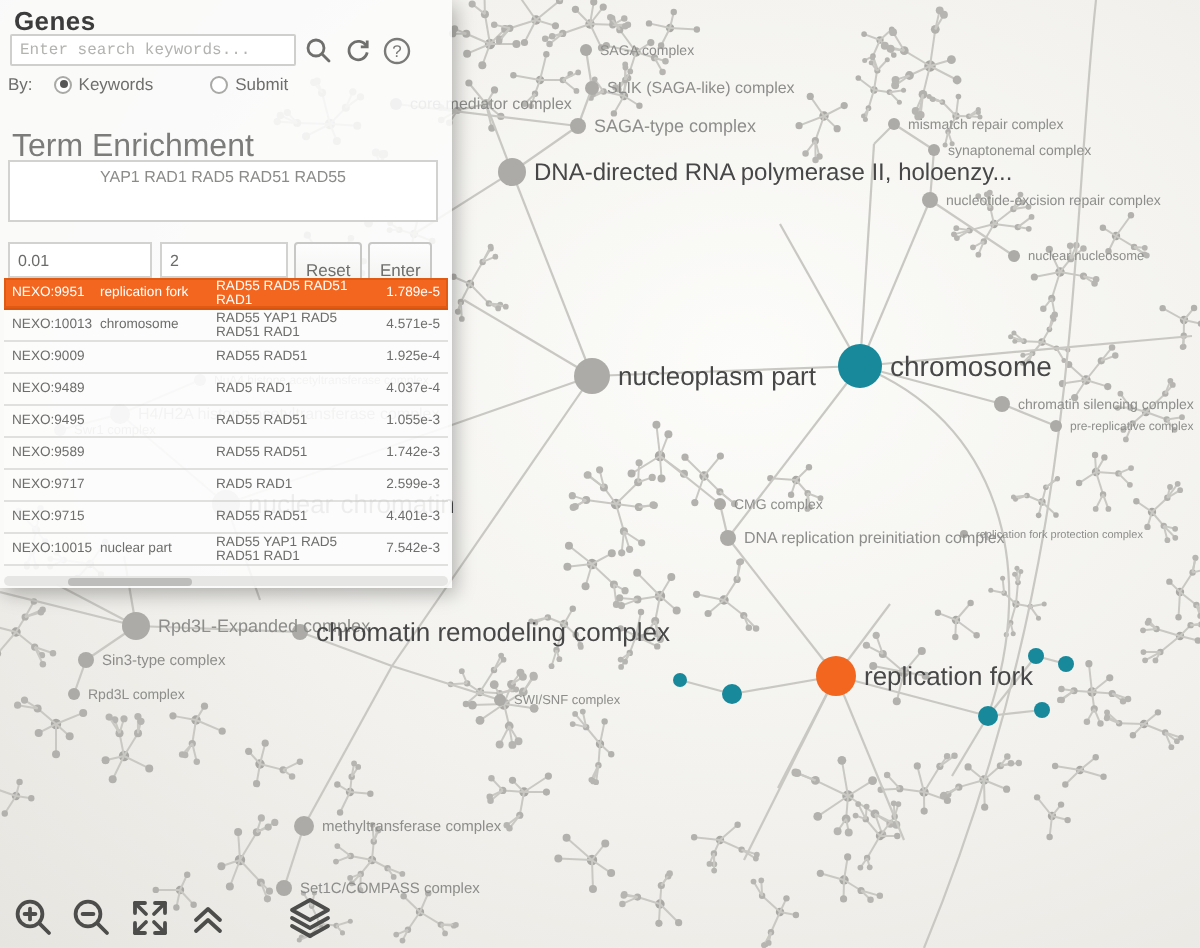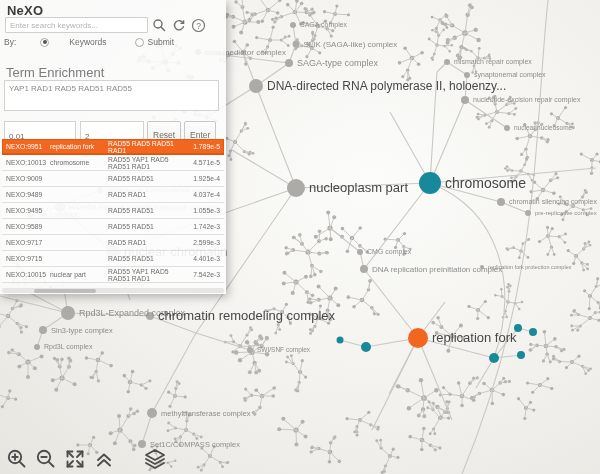--- a/index.html
+++ b/index.html
@@ -14,36 +14,36 @@
   
   .panel { position:absolute; left:0; top:0; width:226px; height:294px;
     background:rgba(252,252,251,0.87);
     box-shadow:2px 3px 9px rgba(0,0,0,0.28);
   }
   .panel-title { position:absolute; left:7px; top:3px; font-size:13px;
     font-weight:bold; color:#3c3c3c; letter-spacing:0.2px; }
   .search-input { position:absolute; left:5px; top:17px; width:143px; height:16px;
     border:1px solid #cfcfcd; background:#fff; font-size:8px; color:#555;
     padding:0 4px; outline:none; border-radius:1px;
-    font-family:Liberation Sans, sans-serif; }
+    font-family:Liberation Mono, monospace; }
   .search-input::placeholder { color:#b3b3b0; }
   .mini-icon { position:absolute; top:16px; width:18px; height:18px;
     display:flex; align-items:center; justify-content:center; cursor:pointer; }
   .by-row { position:absolute; left:4px; top:36px; width:216px; height:12px;
     font-size:8.5px; color:#6e6e6c; display:flex; align-items:center; }
   .radio { display:inline-block; width:9px; height:9px; border:1px solid #a9a9a6;
     border-radius:50%; background:#fff; position:relative; }
   .radio.checked::after { content:""; position:absolute; left:1.5px; top:1.5px;
     width:4px; height:4px; border-radius:50%; background:#565656; }
-  .te-label { position:absolute; left:6px; top:65px; font-size:13px; color:#7c7c7a; }
+  .te-label { position:absolute; left:6px; top:65px; font-size:16px; color:#7c7c7a; }
   .genes-area { position:absolute; left:4px; top:80px; width:215px; height:31px;
     border:1px solid #d2d2d0; background:#fff; font-size:8px; color:#8b8b89;
     padding:3px 4px; resize:none; outline:none;
-    font-family:"Liberation Sans", sans-serif; }
-  .ctrl-input { position:absolute; top:121px; height:31px; border:1px solid #d2d2d0;
+    font-family:"Liberation Sans", sans-serif;text-align:center; }
+  .ctrl-input { position:absolute; top:121px; height:18px; border:1px solid #d2d2d0;
     background:#fff; font-size:8px; color:#6b6b69; padding:0 4px; outline:none;
     font-family:"Liberation Sans", sans-serif; }
   .btn { position:absolute; top:121px; height:27px; border:1px solid #c8c8c6;
     background:linear-gradient(#fdfdfd,#f0f0ee); color:#6e6e6c; font-size:8.5px;
     border-radius:2px; padding:1px 5px; cursor:pointer;
     font-family:"Liberation Sans", sans-serif; }
   
   .etable { position:absolute; left:2px; top:139px; width:222px; }
   .erow { display:flex; align-items:center; height:16px; font-size:6.8px;
     color:#6d6d6b; border-bottom:1px solid rgba(190,190,188,0.45);
@@ -1632,21 +1632,21 @@
         <text x="51" y="332.55" font-size="7.5" fill="#8d8d8b" font-family="Liberation Sans, sans-serif">Sin3-type complex</text>
         <text x="432" y="342.42" font-size="13" fill="#474747" font-family="Liberation Sans, sans-serif">replication fork</text>
         <text x="44" y="349.38" font-size="7" fill="#8d8d8b" font-family="Liberation Sans, sans-serif">Rpd3L complex</text>
         <text x="257" y="352.21" font-size="6.5" fill="#8d8d8b" font-family="Liberation Sans, sans-serif">SWI/SNF complex</text>
         <text x="161" y="415.55" font-size="7.5" fill="#8d8d8b" font-family="Liberation Sans, sans-serif">methyltransferase complex</text>
         <text x="150" y="446.55" font-size="7.5" fill="#8d8d8b" font-family="Liberation Sans, sans-serif">Set1C/COMPASS complex</text>
       </g>
     </svg>
 
   <div class="panel">
-    <div class="panel-title">NeXO</div>
+    <div class="panel-title">Genes</div>
 
     <input class="search-input" type="text" placeholder="Enter search keywords..." style="">
     <span class="mini-icon" style="left:150px">
       <svg width="14" height="14" viewBox="0 0 14 14">
         <circle cx="6" cy="6" r="4" fill="none" stroke="#6f6f6d" stroke-width="1.4"></circle>
         <line x1="9" y1="9" x2="12.5" y2="12.5" stroke="#6f6f6d" stroke-width="1.4" stroke-linecap="round"></line>
       </svg>
     </span>
     <span class="mini-icon" style="left:170px">
       <svg width="14" height="14" viewBox="0 0 14 14">
@@ -1655,23 +1655,23 @@
       </svg>
     </span>
     <span class="mini-icon" style="left:189px">
       <svg width="15" height="15" viewBox="0 0 15 15">
         <circle cx="7.5" cy="7.5" r="6" fill="none" stroke="#7a7a78" stroke-width="1.2"></circle>
         <text x="7.5" y="10.6" text-anchor="middle" font-size="8.5" fill="#7a7a78" font-family="Liberation Sans, sans-serif">?</text>
       </svg>
     </span>
 
     <div class="by-row">
-      <span style="margin-right:24px">By:</span>
+      <span style="margin-right:11px">By:</span>
       <span class="radio checked"></span>
-      <span style="margin-left:20px; margin-right:28px">Keywords</span>
+      <span style="margin-left:3px; margin-right:28px">Keywords</span>
       <span class="radio"></span>
       <span style="margin-left:4px">Submit</span>
     </div>
 
     <div class="te-label">Term Enrichment</div>
 
     <textarea class="genes-area" style="">YAP1 RAD1 RAD5 RAD51 RAD55</textarea>
 
     <input class="ctrl-input" style="left: 4px; width: 72px;" value="0.01">
     <input class="ctrl-input" style="left: 80px; width: 64px;" value="2">

